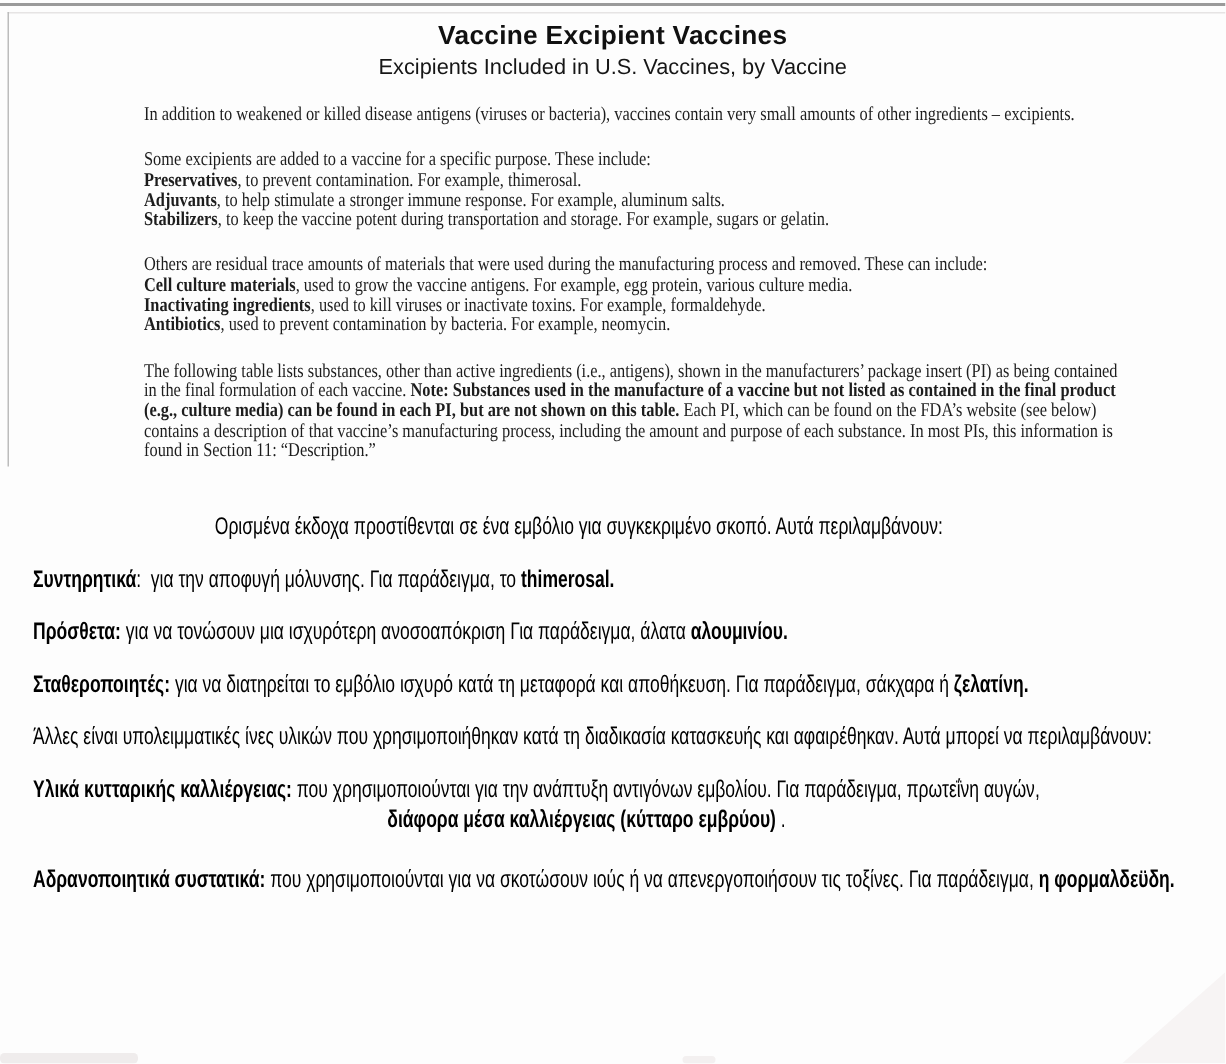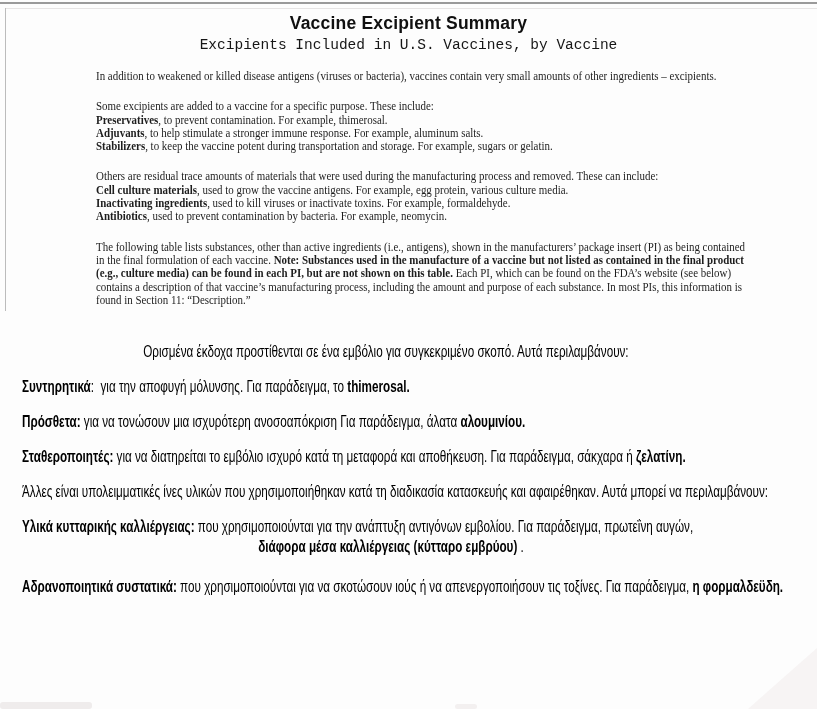--- a/index.html
+++ b/index.html
@@ -14,21 +14,21 @@
   
   .scan-top    { position:absolute; left:0;  top:2px; width:817px; height:2px; background:#9a9a9a; }
   .scan-top2   { position:absolute; left:5px; top:8px; width:812px; height:1px; background:#e6e4e4; }
   .scan-left   { position:absolute; left:5px; top:8px; width:1px;  height:303px; background:#bcbcbc; }
   .smudge-bl   { position:absolute; left:0;   top:702px; width:92px; height:7px; background:#efecec; border-radius:3px; }
   .smudge-bm   { position:absolute; left:455px; top:704px; width:22px; height:5px; background:#f3f0f0; border-radius:3px; }
   .smudge-br   { position:absolute; left:748px; top:648px; width:69px; height:61px; background:#f7f4f4; clip-path:polygon(100% 0,100% 100%,0 100%); }
 
   .doc-header { position:absolute; left:0; top:13px; width:817px; text-align:center; }
   .doc-title    { font-size:17.5px; font-weight:bold; color:#101010; letter-spacing:0.2px; }
-  .doc-subtitle { font-size:14.5px; margin-top:3px; color:#161616;font-family:Liberation Mono, monospace; }
+  .doc-subtitle { font-size:14.5px; margin-top:3px; color:#161616; }
 
   
   .english {
     position:absolute; left:96px; top:69px; width:775px;
     transform:scaleX(0.84); transform-origin:0 0;
     font-family:"Liberation Serif", serif;
     font-size:13px; line-height:13.3px; color:#1d1d1d;
   }
   .epar       { margin:0 0 17px 0; }
   .epar.last  { margin-bottom:0; }
@@ -52,21 +52,21 @@
 <body>
 
 <div class="scan-top"></div>
 <div class="scan-top2"></div>
 <div class="scan-left"></div>
 <div class="smudge-bl"></div>
 <div class="smudge-bm"></div>
 <div class="smudge-br"></div>
 
 <div class="doc-header">
-  <div class="doc-title">Vaccine Excipient Summary</div>
+  <div class="doc-title">Vaccine Excipient Vaccines</div>
   <div class="doc-subtitle">Excipients Included in U.S. Vaccines, by Vaccine</div>
 </div>
 
 <div class="english">
   <div class="epar">
     <div class="eline"><span>In addition to weakened or killed disease antigens (viruses or bacteria), vaccines contain very small amounts of other ingredients – excipients.</span></div>
   </div>
 
   <div class="epar">
     <div class="eline"><span>Some excipients are added to a vaccine for a specific purpose. These include:</span></div>

